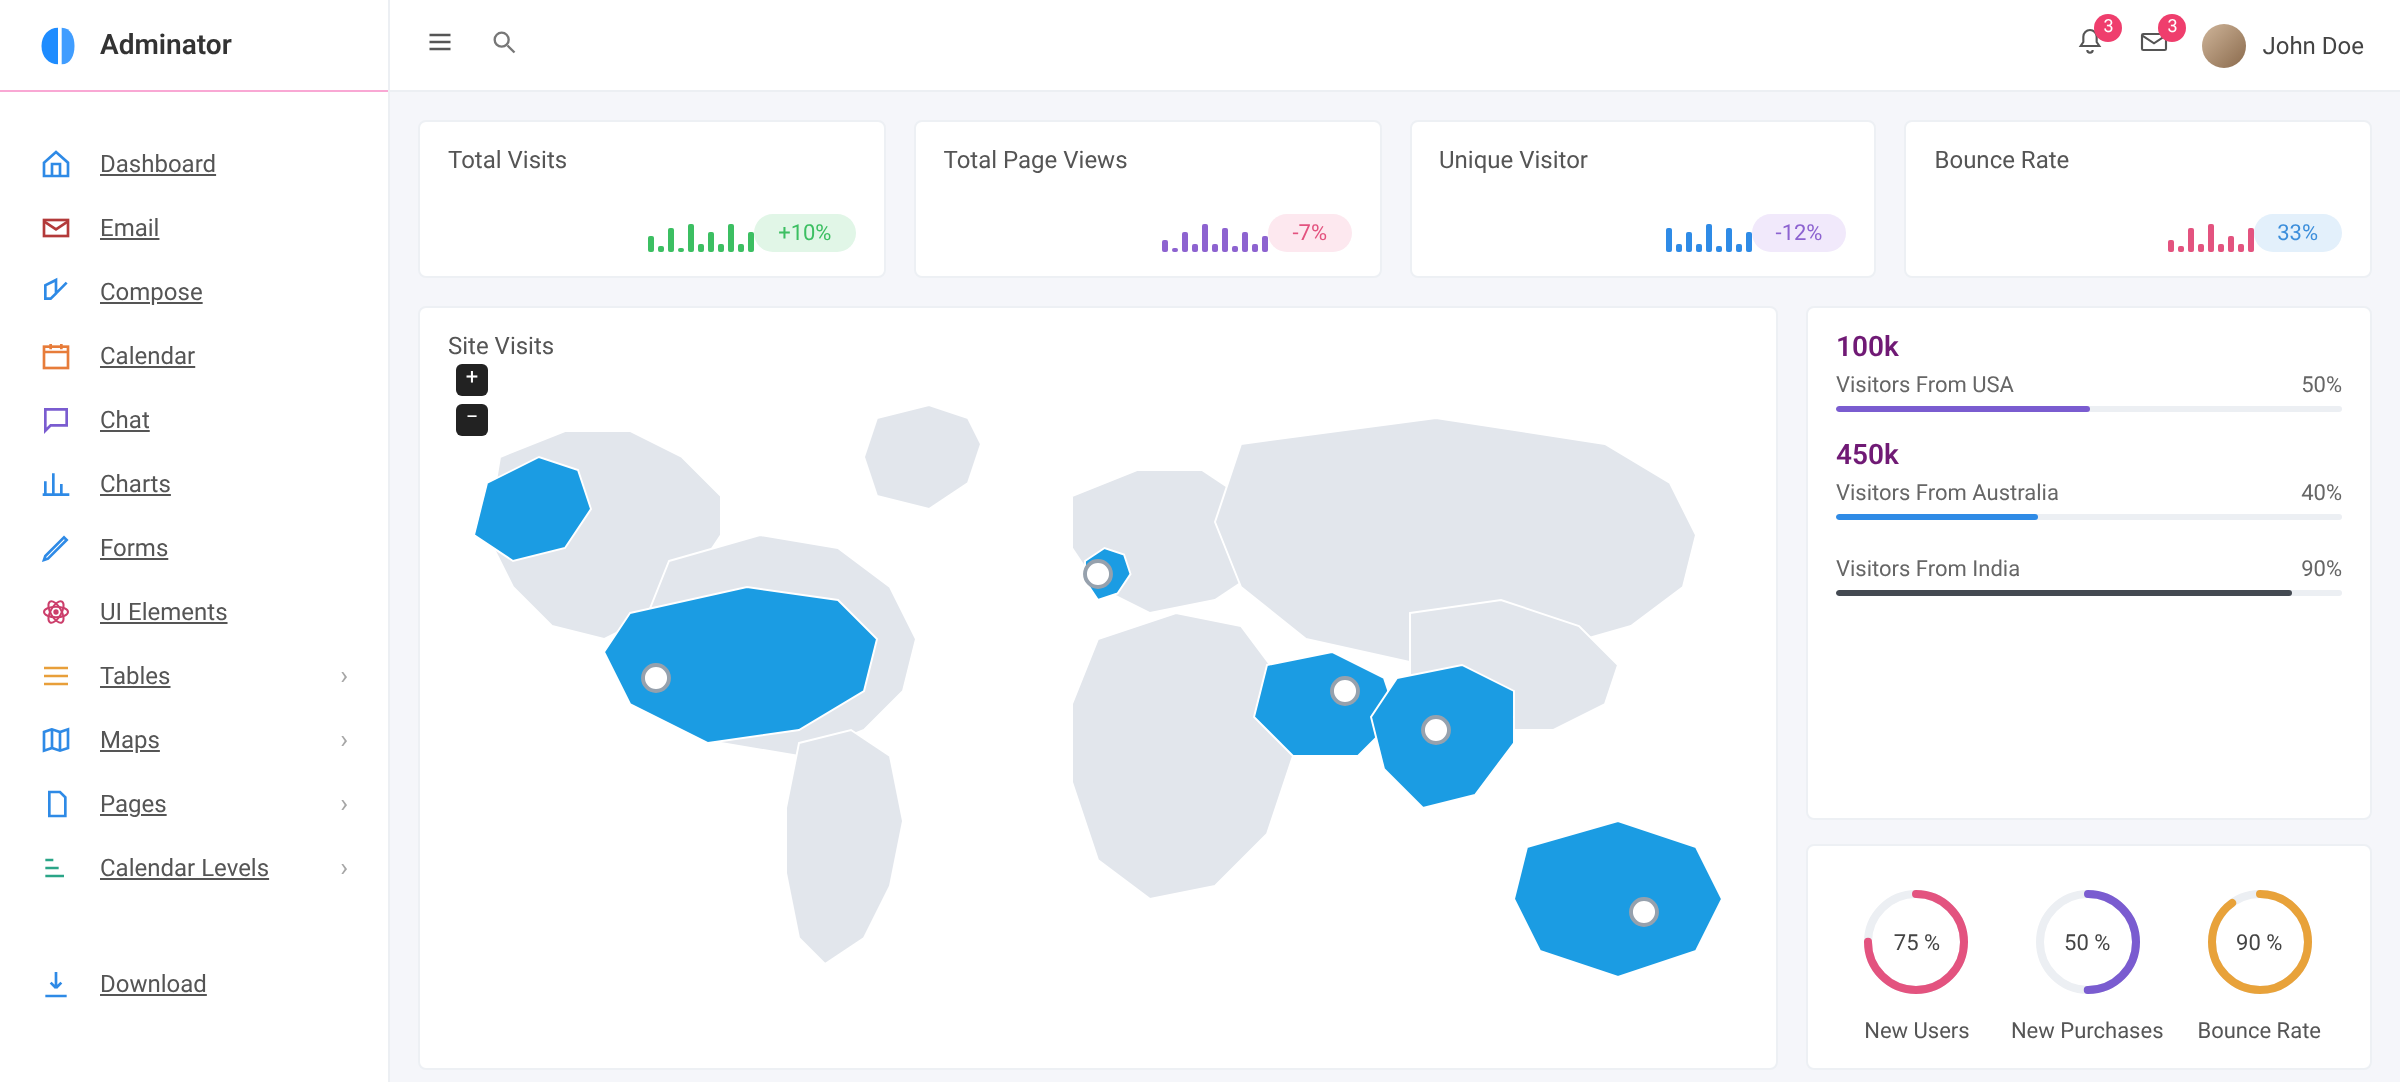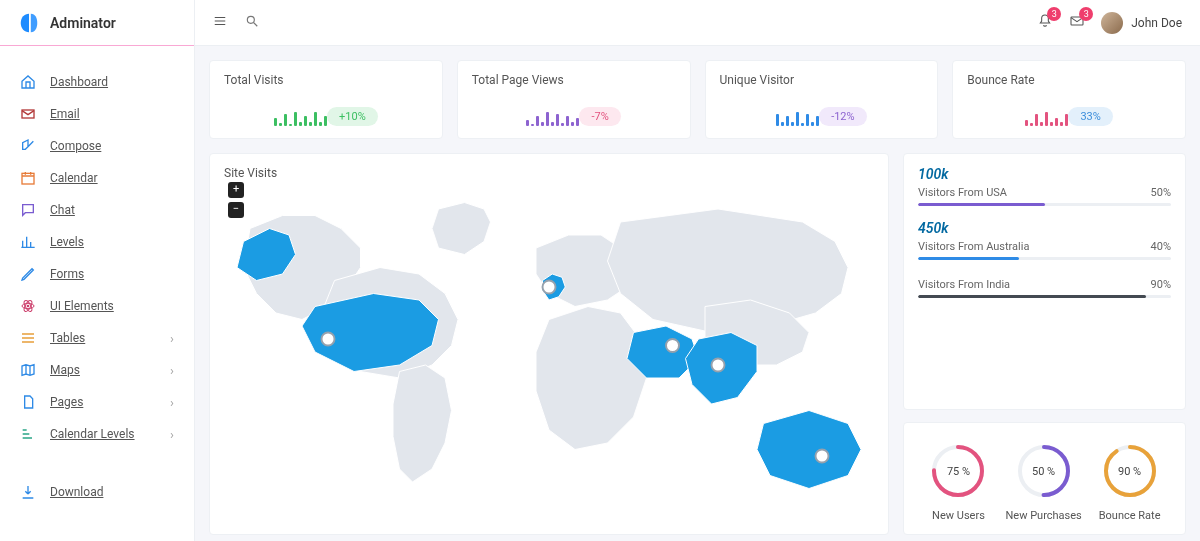--- a/index.html
+++ b/index.html
@@ -24,42 +24,42 @@
   .icon-btn { position: relative; cursor: pointer; color: #555; }
   .badge { position: absolute; top: -6px; right: -8px; background: #ef3e6d; color: #fff; font-size: 9px; border-radius: 8px; min-width: 14px; height: 14px; line-height: 14px; text-align: center; padding: 0 3px; }
   .avatar { width: 22px; height: 22px; border-radius: 50%; background: linear-gradient(135deg,#cfb59a,#8a6a4c); }
   .user { display: flex; align-items: center; gap: 8px; cursor: pointer; font-size: 12px; color: #444; }
   
   .content { padding: 14px 14px 14px 14px; flex: 1; overflow: hidden; }
   .row { display: flex; gap: 14px; }
   .kpi-row .card { flex: 1; }
   .card { background: #fff; border: 1px solid #edf0f4; border-radius: 4px; padding: 12px 14px; }
   .kpi-title { font-size: 12px; color: #555; margin-bottom: 20px; }
-  .kpi-body { display: flex; align-items: flex-end; justify-content: center; }
+  .kpi-body { display: flex; align-items: flex-end; justify-content: flex-end; }
   .spark { display: flex; align-items: flex-end; gap: 2px; height: 18px; }
   .spark span { width: 3px; border-radius: 1px; }
   .pill { font-size: 11px; border-radius: 12px; padding: 3px 12px; }
   .pill-green { background: #e1f6e7; color: #3cbf62; }
   .pill-pink  { background: #fde8ef; color: #e3537f; }
   .pill-lilac { background: #f1e9fb; color: #8d63d0; }
   .pill-blue  { background: #e3f0fb; color: #3c8edb; }
   
   .lower { display: flex; gap: 14px; margin-top: 14px; height: 382px; }
   .map-card { flex: 0 0 680px; display: flex; flex-direction: column; }
   .map-title { font-size: 12px; color: #555; margin-bottom: 2px; }
   .map-wrap { position: relative; flex: 1; }
   .zoom-ctrl { position: absolute; left: 4px; top: 0; width: 18px; z-index: 3; }
   .zoom-btn { width: 16px; height: 16px; background: #222; color: #fff; font-size: 11px; line-height: 14px; text-align: center; border-radius: 3px; margin-bottom: 4px; cursor: pointer; }
   .world { position: absolute; inset: 0 0 0 0; }
   .world svg { width: 100%; height: 100%; }
   .marker { fill: #fff; stroke: #96a1ad; stroke-width: 0.6; }
   
   .side-col { flex: 1; display: flex; flex-direction: column; gap: 12px; }
   .progress-card { flex: 1; display: flex; flex-direction: column; gap: 14px; }
-  .metric .big { font-size: 14px; font-weight: 600; color: #0369a1; font-style: italic; }
+  .metric .big { font-size: 14px; font-weight: 600; color: #701a75; }
   .metric .sub-row { display: flex; justify-content: space-between; font-size: 11px; color: #666; margin: 4px 0 4px; }
   .bar-bg { width: 100%; height: 3px; background: #eceff3; border-radius: 2px; overflow: hidden; }
   .bar-fill { height: 100%; border-radius: 2px; }
   
   .gauges { display: flex; justify-content: space-around; padding: 6px 2px 0; }
   .gauge { display: flex; flex-direction: column; align-items: center; gap: 8px; }
   .gauge svg { transform: rotate(-90deg); }
   .gauge .g-label { font-size: 11px; color: #555; }
   .gauge .g-val { position: absolute; font-size: 11px; color: #444; }
   .gauge-wrap { position: relative; display: flex; align-items: center; justify-content: center; }
@@ -121,21 +121,21 @@
             </svg>
           </span>
           <span class="nav-label">Chat</span>
         </div>
         <div class="nav-item">
           <span class="nav-icon">
             <svg width="16" height="16" viewBox="0 0 24 24">
               <path fill="none" stroke="#2e8ae6" stroke-width="2" d="M4 20V10M10 20V4M16 20v-8M22 20H2"></path>
             </svg>
           </span>
-          <span class="nav-label">Levels</span>
+          <span class="nav-label">Charts</span>
         </div>
         <div class="nav-item">
           <span class="nav-icon">
             <svg width="16" height="16" viewBox="0 0 24 24">
               <path fill="none" stroke="#2e8ae6" stroke-width="2" d="M3 21l3-1L20 6l-2-2L4 18z"></path>
             </svg>
           </span>
           <span class="nav-label">Forms</span>
         </div>
         <div class="nav-item">

